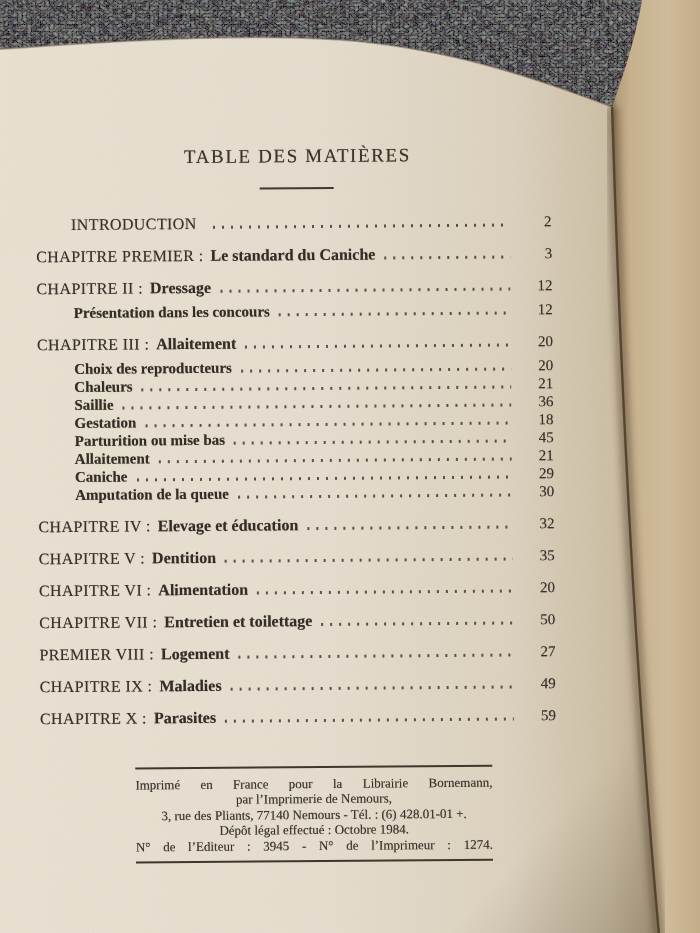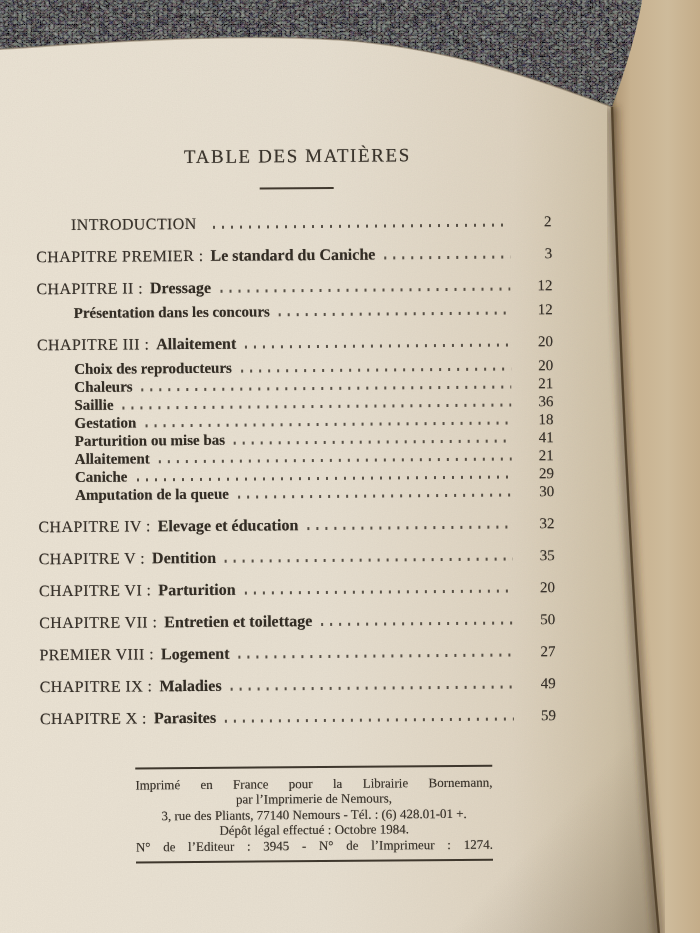--- a/index.html
+++ b/index.html
@@ -179,21 +179,21 @@
         <div class="row sub">
 
     <span class="btitle">Gestation</span>
     <span class="leader"></span>
     <span class="pagenum">18</span>
   </div>
         <div class="row sub">
 
     <span class="btitle">Parturition ou mise bas</span>
     <span class="leader"></span>
-    <span class="pagenum">41</span>
+    <span class="pagenum">45</span>
   </div>
         <div class="row sub">
 
     <span class="btitle">Allaitement</span>
     <span class="leader"></span>
     <span class="pagenum">21</span>
   </div>
         <div class="row sub">
 
     <span class="btitle">Caniche</span>
@@ -213,21 +213,21 @@
     <span class="pagenum">32</span>
   </div>
         <div class="row chapter">
     <span class="prefix">CHAPITRE V :</span>
     <span class="btitle">Dentition</span>
     <span class="leader"></span>
     <span class="pagenum">35</span>
   </div>
         <div class="row chapter">
     <span class="prefix">CHAPITRE VI :</span>
-    <span class="btitle">Parturition</span>
+    <span class="btitle">Alimentation</span>
     <span class="leader"></span>
     <span class="pagenum">20</span>
   </div>
         <div class="row chapter">
     <span class="prefix">CHAPITRE VII :</span>
     <span class="btitle">Entretien et toilettage</span>
     <span class="leader"></span>
     <span class="pagenum">50</span>
   </div>
         <div class="row chapter">

